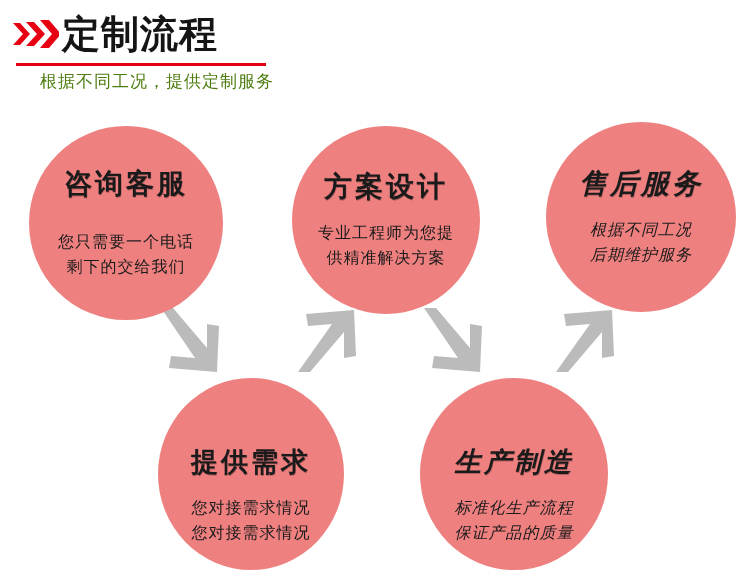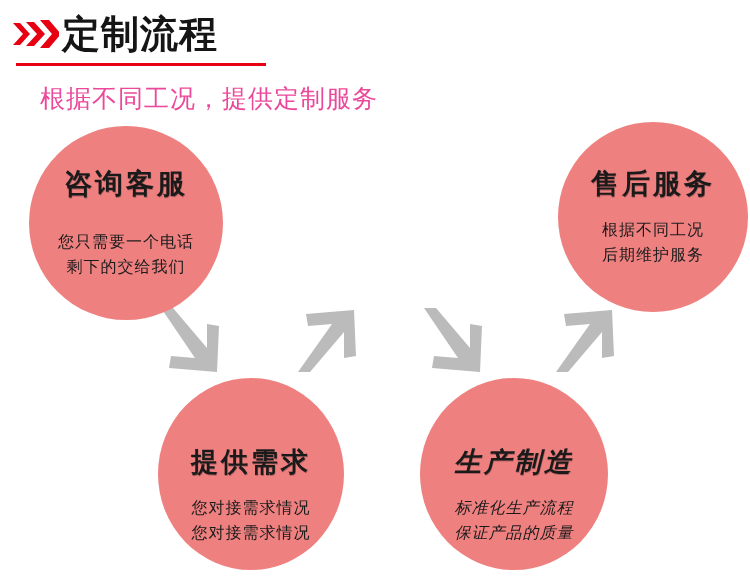--- a/index.html
+++ b/index.html
@@ -49,23 +49,23 @@
     left: 16px;
     top: 63px;
     width: 250px;
     height: 3px;
     background: #e60012;
   }
 
   #subtitle {
     position: absolute;
     left: 40px;
-    top: 82px;
-    font-size: 25px;
-    color: #ec4899;
+    top: 70px;
+    font-size: 17px;
+    color: #4d7c0f;
     letter-spacing: 1px;
     white-space: nowrap;
   }
 
   
   #flow {
     position: absolute;
     left: 0; top: 0;
     width: 750px;
     height: 576px;
@@ -98,21 +98,21 @@
     font-size: 16px;
     line-height: 25px;
     letter-spacing: 1px;
     margin-top: 16px;
     white-space: nowrap;
   }
 
   
   #node-1 { left: 29px;  top: 126px; width: 194px; height: 194px; gap: 12px; }
   #node-2 { left: 292px; top: 126px; width: 188px; height: 188px; }
-  #node-3 { left: 558px; top: 122px; width: 190px; height: 190px; }
+  #node-3 { left: 546px; top: 122px; width: 190px; height: 190px; font-style: italic; }
   
   #node-4 { left: 158px; top: 378px; width: 186px; height: 192px; }
   #node-5 { left: 420px; top: 378px; width: 188px; height: 192px; font-style: italic; }
 
   #node-4 .node-title, #node-5 .node-title { font-size: 27px; margin-top: 42px; }
 
   .arrow {
     position: absolute;
     width: 72px;
     height: 72px;
@@ -169,20 +169,27 @@
   </span>
 
   <div class="node" id="node-1">
     <div class="node-title">咨询客服</div>
     <div class="node-desc">
       <div>您只需要一个电话</div>
       <div>剩下的交给我们</div>
     </div>
   </div>
 
+  <div class="node" id="node-2">
+    <div class="node-title">方案设计</div>
+    <div class="node-desc">
+      <div>专业工程师为您提</div>
+      <div>供精准解决方案</div>
+    </div>
+  </div>
 
   <div class="node" id="node-3">
     <div class="node-title">售后服务</div>
     <div class="node-desc">
       <div>根据不同工况</div>
       <div>后期维护服务</div>
     </div>
   </div>
 
   <div class="node" id="node-4">

